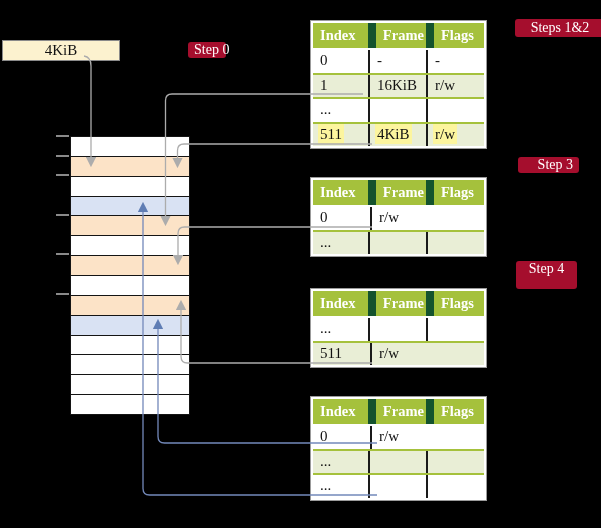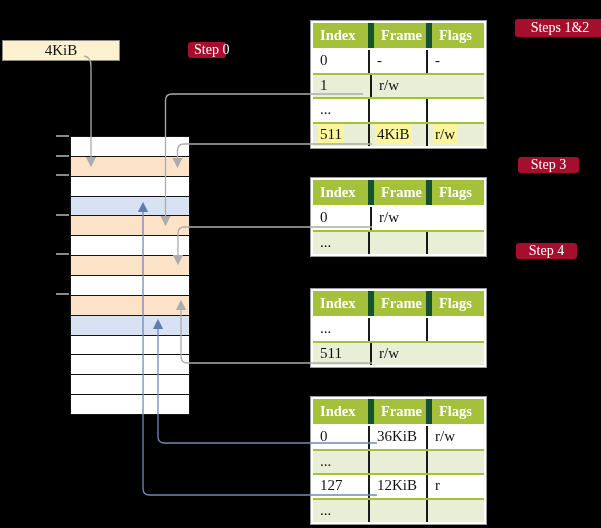--- a/index.html
+++ b/index.html
@@ -16,22 +16,22 @@
   }
 
   
   .badge {
     position:absolute; box-sizing:border-box; background:#A50E2D; color:#fff;
     font-size:14px; line-height:16px; text-align:center; border-radius:3px;
     padding:0 6px; z-index:2; white-space:nowrap;
   }
   #badge-step0  { left:188px; top:42px;  width:38px; height:16px; }
   #badge-steps12{ left:515px; top:19px;  width:90px; height:18px; line-height:18px; }
-  #badge-step3  { left:518px; top:157px; width:61px; height:16px; }
-  #badge-step4  { left:516px; top:243px; width:61px; height:16px; }
+  #badge-step3  { left:518px; top:157px; width:61px; height:16px;text-align:right; }
+  #badge-step4  { left:516px; top:261px; width:61px; height:28px; }
 
   
   .memstack {
     position:absolute; left:70px; top:136px; width:120px; height:279px;
     box-sizing:border-box; border:1.5px solid #141414; background:#fff;
     display:flex; flex-direction:column; z-index:1;
   }
   .mem-row { flex:1; border-bottom:1.5px solid #141414; }
   .memstack div.mem-row:last-of-type { border-bottom:none; }
   .mem-row.white  { background:#ffffff; }
@@ -42,21 +42,21 @@
 
   
   .ptable {
     position:absolute; width:171px; box-sizing:content-box; padding:2px;
     background:#fff; border:1.5px solid #9b9b9b; z-index:1;
   }
   .thead { display:flex; height:25px; background:#A5C13C; }
   .tcell { box-sizing:border-box; padding-left:7px; overflow:hidden; white-space:nowrap; }
   .c-index { width:57px; } .c-frame { width:60px; } .c-flags { width:60px;font-family:Liberation Serif, serif; }
   .th { color:#fff; font-weight:bold; font-size:14.5px; line-height:25px; }
-  .thead .tcell + .tcell { border-left:6px solid #14532d; }
+  .thead .tcell + .tcell { border-left:8px solid #14532d; }
   .trow {
     display:flex; height:24.5px; box-sizing:border-box;
     border-top:2px solid #A5C13C; font-size:15px; line-height:21px; color:#111;
   }
   .tbody div.trow:first-of-type { border-top:2px solid #fff; }
   .tbody div.trow:nth-of-type(even) { background:#E9EED6; }
   .trow .tcell + .tcell { border-left:2px solid #1a1a1a; }
   .cv.hl { background:#FCF59E; box-shadow:0 0 0 2px #FCF59E; }
 
   #table-1 { left:310px; top:20px; }
@@ -126,20 +126,21 @@
   <div class="tbody">
 
       <div class="trow">
         <div class="tcell c-index"><span class="cv">0</span></div>
         <div class="tcell c-frame"><span class="cv">-</span></div>
         <div class="tcell c-flags"><span class="cv">-</span></div>
       </div>
 
       <div class="trow">
         <div class="tcell c-index"><span class="cv">1</span></div>
+        <div class="tcell c-frame"><span class="cv">16KiB</span></div>
         <div class="tcell c-flags"><span class="cv">r/w</span></div>
       </div>
 
       <div class="trow">
         <div class="tcell c-index"><span class="cv">...</span></div>
         <div class="tcell c-frame"><span class="cv"></span></div>
         <div class="tcell c-flags"><span class="cv"></span></div>
       </div>
 
       <div class="trow">
@@ -195,35 +196,29 @@
 <div class="ptable" id="table-4">
   <div class="thead">
     <div class="tcell c-index th">Index</div>
     <div class="tcell c-frame th">Frame</div>
     <div class="tcell c-flags th">Flags</div>
   </div>
   <div class="tbody">
 
       <div class="trow">
         <div class="tcell c-index"><span class="cv">0</span></div>
-        <div class="tcell c-frame"><span class="cv">36KiB</span></div>
-        <div class="tcell c-flags"><span class="cv">r/w</span></div>
-      </div>
-
-      <div class="trow">
-        <div class="tcell c-index"><span class="cv">...</span></div>
-        <div class="tcell c-frame"><span class="cv"></span></div>
-        <div class="tcell c-flags"><span class="cv"></span></div>
-      </div>
-
-      <div class="trow">
-        <div class="tcell c-index"><span class="cv">127</span></div>
-        <div class="tcell c-frame"><span class="cv">12KiB</span></div>
-        <div class="tcell c-flags"><span class="cv">r</span></div>
-      </div>
+        <div class="tcell c-flags"><span class="cv">r/w</span></div>
+      </div>
+
+      <div class="trow">
+        <div class="tcell c-index"><span class="cv">...</span></div>
+        <div class="tcell c-frame"><span class="cv"></span></div>
+        <div class="tcell c-flags"><span class="cv"></span></div>
+      </div>
+
 
       <div class="trow">
         <div class="tcell c-index"><span class="cv">...</span></div>
         <div class="tcell c-frame"><span class="cv"></span></div>
         <div class="tcell c-flags"><span class="cv"></span></div>
       </div>
     </div>
 </div>
 
 <svg class="overlay" width="601" height="528" viewBox="0 0 601 528">

